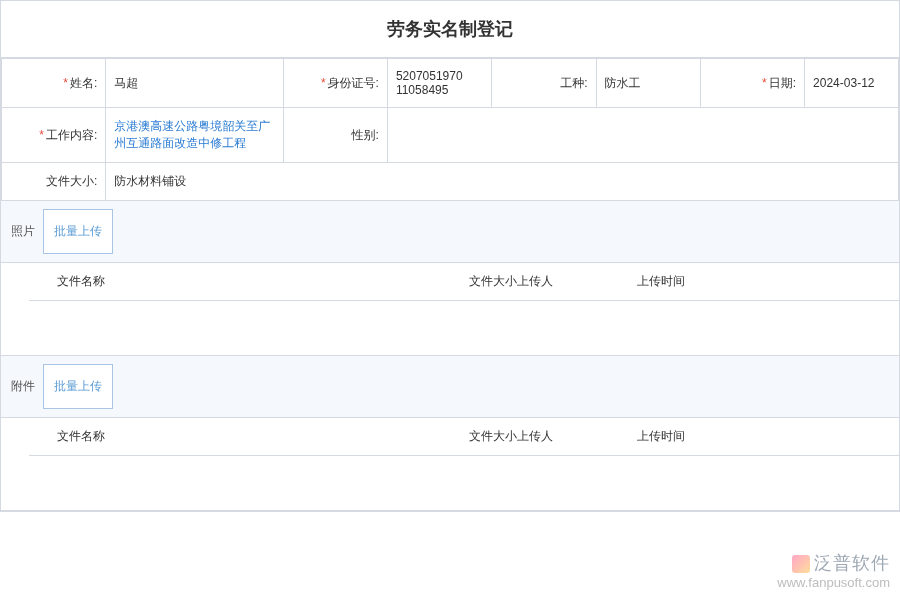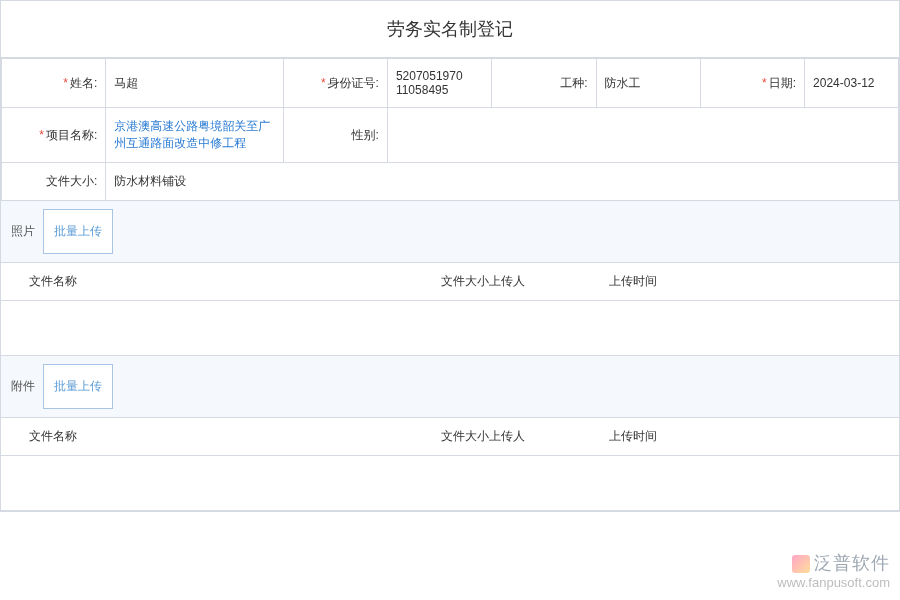--- a/index.html
+++ b/index.html
@@ -1,26 +1,26 @@
 <!DOCTYPE html>
 <html><head>
   <meta charset="utf-8">
   <style>
     * { box-sizing: border-box; margin: 0; padding: 0; }
     body { font-family: "Microsoft YaHei", Arial, sans-serif; font-size: 12px; color: #333; background: #fff; width: 900px; }
     .container { border: 1px solid #d4d9e2; }
-    .page-title { text-align: center; font-size: 18px; font-weight: normal; padding: 16px 0; border-bottom: 1px solid #d4d9e2; }
+    .page-title { text-align: center; font-size: 18px; font-weight: bold; padding: 16px 0; border-bottom: 1px solid #d4d9e2; }
     .section-header { background: #f5f8fc; padding: 8px 10px; font-size: 12px; color: #555; border-bottom: 1px solid #d4d9e2; display: flex; align-items: center; gap: 8px; }
     .form-table { width: 100%; border-collapse: collapse; }
     .form-table td { border: 1px solid #d4d9e2; padding: 10px 8px; vertical-align: middle; }
     .form-table td.label { text-align: right; width: 100px; color: #333; background: #fff; }
     .required { color: #e74c3c; margin-right: 2px; }
     .link { color: #2b7cd3; cursor: pointer; }
     .upload-btn { display: inline-block; padding: 13px 10px; border: 1px solid #a8c5e6; color: #5a9bd5; background: #fff; cursor: pointer; font-size: 12px; }
-    .list-header { display: flex; padding: 10px 8px; border-bottom: 1px solid #d4d9e2; background: #fff; color: #333; }
+    .list-header { display: flex; padding: 10px 8px; border-bottom: 1px solid #d4d9e2; background: #fff; color: #333; margin-left: 28px; }
     .list-body { height: 55px; border-bottom: 1px solid #d4d9e2; }
     .col-name { flex: 0 0 340px; padding-left: 20px; }
     .col-size { flex: 0 0 140px; text-align: right; }
     .col-uploader { flex: 0 0 120px; }
     .col-time { flex: 1; }
     .watermark { position: fixed; right: 10px; bottom: 10px; text-align: right; opacity: 0.65; }
     .watermark-name { font-size: 18px; color: #6a7a8a; letter-spacing: 1px; }
     .watermark-url { font-size: 13px; color: #999; }
     .wm-icon { display: inline-block; width: 18px; height: 18px; background: linear-gradient(135deg,#f7a,#fc6); border-radius: 3px; vertical-align: middle; margin-right: 4px; }
   </style>
@@ -38,21 +38,21 @@
       <td style="width:170px">马超</td>
       <td class="label"><span class="required">*</span><span>身份证号:</span></td>
       <td style="width:100px;white-space:pre-line">5207051970
 11058495</td>
       <td class="label"><span>工种:</span></td>
       <td style="width:100px">防水工</td>
       <td class="label"><span class="required">*</span><span>日期:</span></td>
       <td style="width:90px">2024-03-12</td>
     </tr>
     <tr>
-      <td class="label"><span class="required">*</span><span>项目名称:</span></td>
+      <td class="label"><span class="required">*</span><span>工作内容:</span></td>
       <td><span class="link">京港澳高速公路粤境韶关至广州互通路面改造中修工程</span></td>
       <td class="label"><span>性别:</span></td>
       <td colspan="5"></td>
     </tr>
     <tr>
       <td class="label"><span>文件大小:</span></td>
       <td colspan="7">防水材料铺设</td>
     </tr>
   </tbody>
     </table>

